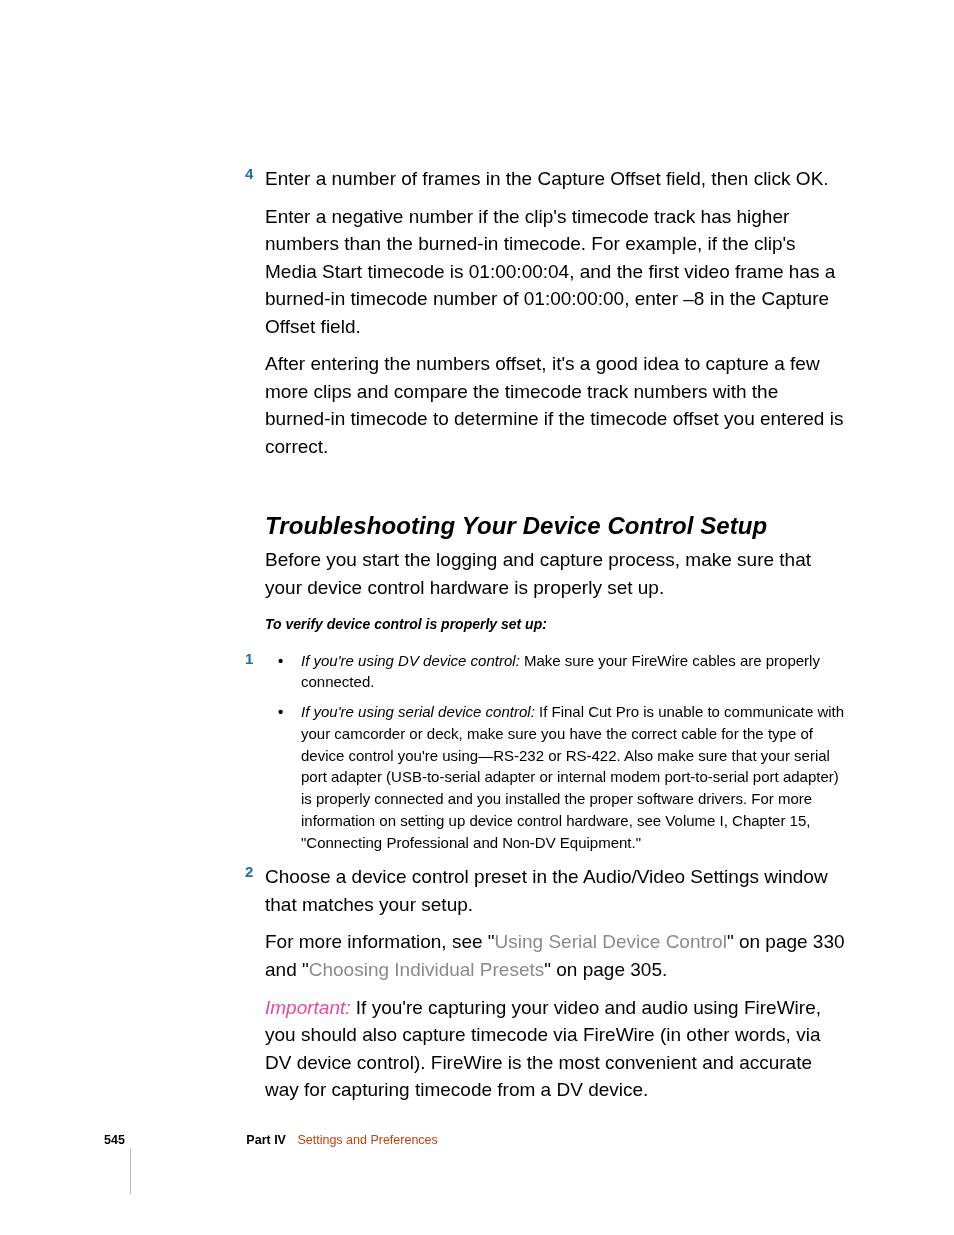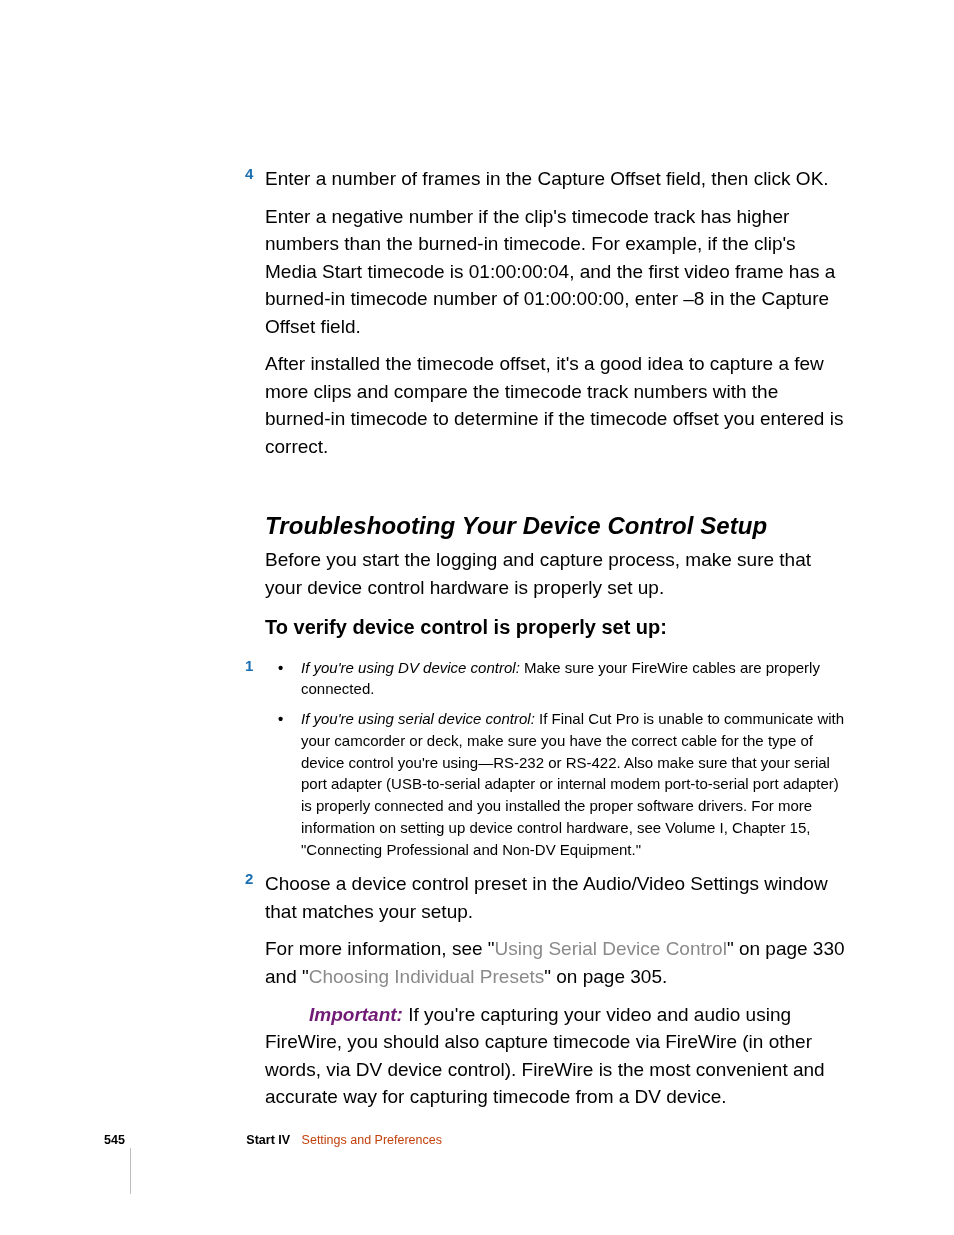--- a/index.html
+++ b/index.html
@@ -39,22 +39,23 @@
     .heading {
       font-family: "Myriad Pro", "Segoe UI", "Helvetica Neue", Arial, sans-serif;
       font-style: italic;
       font-weight: 600;
       font-size: 24px;
       margin: 52px 0 6px 0;
       letter-spacing: 0.1px;
     }
     .bold-lead {
       font-weight: 700;
-      font-size: 20px;
+      font-size: 14px;
       margin: 14px 0 18px 0;
+      font-style: italic;
     }
     ul.bullets {
       list-style: none;
       padding: 0;
       margin: 14px 0 8px 22px;
     }
     ul.bullets li {
       position: relative;
       padding-left: 14px;
       font-size: 15px;
@@ -63,21 +64,21 @@
     }
     ul.bullets li::before {
       content: "•";
       position: absolute;
       left: -9px;
       top: 0;
       font-weight: 700;
     }
     .ital { font-style: italic; }
     .linkish { color: #8a8a8a; }
-    .important-label { color: #701a75; font-style: italic; font-weight: 700; margin-left: 44px; }
+    .important-label { color: #ec4899; font-style: italic; font-weight: 400; }
     .footer {
       position: absolute;
       bottom: 88px;
       left: 104px;
       font-size: 12.5px;
     }
     .footer .pagenum { font-weight: 700; margin-right: 118px; }
     .footer .partlbl { font-weight: 700; margin-right: 8px; }
     .footer .parttitle { color: #c2410c; }
     .rule {
@@ -91,21 +92,21 @@
   </style>
 </head>
 <body>
 
 <div class="page">
 
   <div class="step-block">
     <span class="step-num">4</span>
     <p class="para">Enter a number of frames in the Capture Offset field, then click OK.</p>
     <p class="para">Enter a negative number if the clip's timecode track has higher numbers than the burned-in timecode. For example, if the clip's Media Start timecode is 01:00:00:04, and the first video frame has a burned-in timecode number of 01:00:00:00, enter –8 in the Capture Offset field.</p>
-    <p class="para">After installed the timecode offset, it's a good idea to capture a few more clips and compare the timecode track numbers with the burned-in timecode to determine if the timecode offset you entered is correct.</p>
+    <p class="para">After entering the numbers offset, it's a good idea to capture a few more clips and compare the timecode track numbers with the burned-in timecode to determine if the timecode offset you entered is correct.</p>
   </div>
 
   <h2 class="heading">Troubleshooting Your Device Control Setup</h2>
   <p class="para">Before you start the logging and capture process, make sure that your device control hardware is properly set up.</p>
 
   <p class="bold-lead">To verify device control is properly set up:</p>
 
   <div class="step-block">
     <span class="step-num">1</span>
     <ul class="bullets">
@@ -119,16 +120,16 @@
     <p class="para">Choose a device control preset in the Audio/Video Settings window that matches your setup.</p>
     <p class="para"><span>For more information, see "</span><span class="linkish">Using Serial Device Control</span><span>" on page 330 and "</span><span class="linkish">Choosing Individual Presets</span><span>" on page 305.</span></p>
   </div>
 
   <p class="para"><span class="important-label">Important:  </span><span>If you're capturing your video and audio using FireWire, you should also capture timecode via FireWire (in other words, via DV device control). FireWire is the most convenient and accurate way for capturing timecode from a DV device.</span></p>
 
 </div>
 
 <div class="footer">
   <span class="pagenum">545</span>
-  <span class="partlbl">Start IV</span>
+  <span class="partlbl">Part IV</span>
   <span class="parttitle">Settings and Preferences</span>
 </div>
 <div class="rule"></div>
 
 </body></html>

